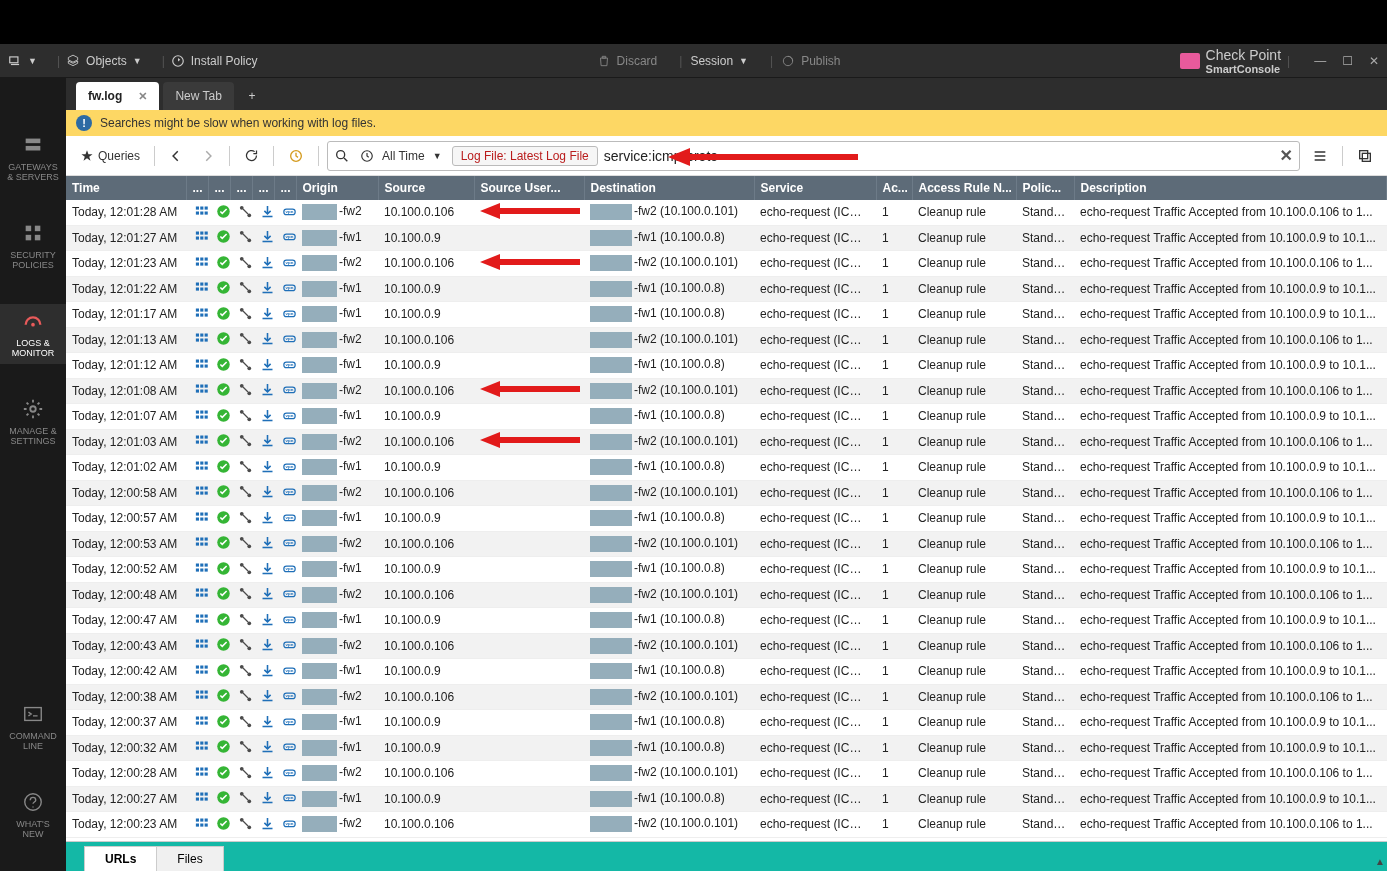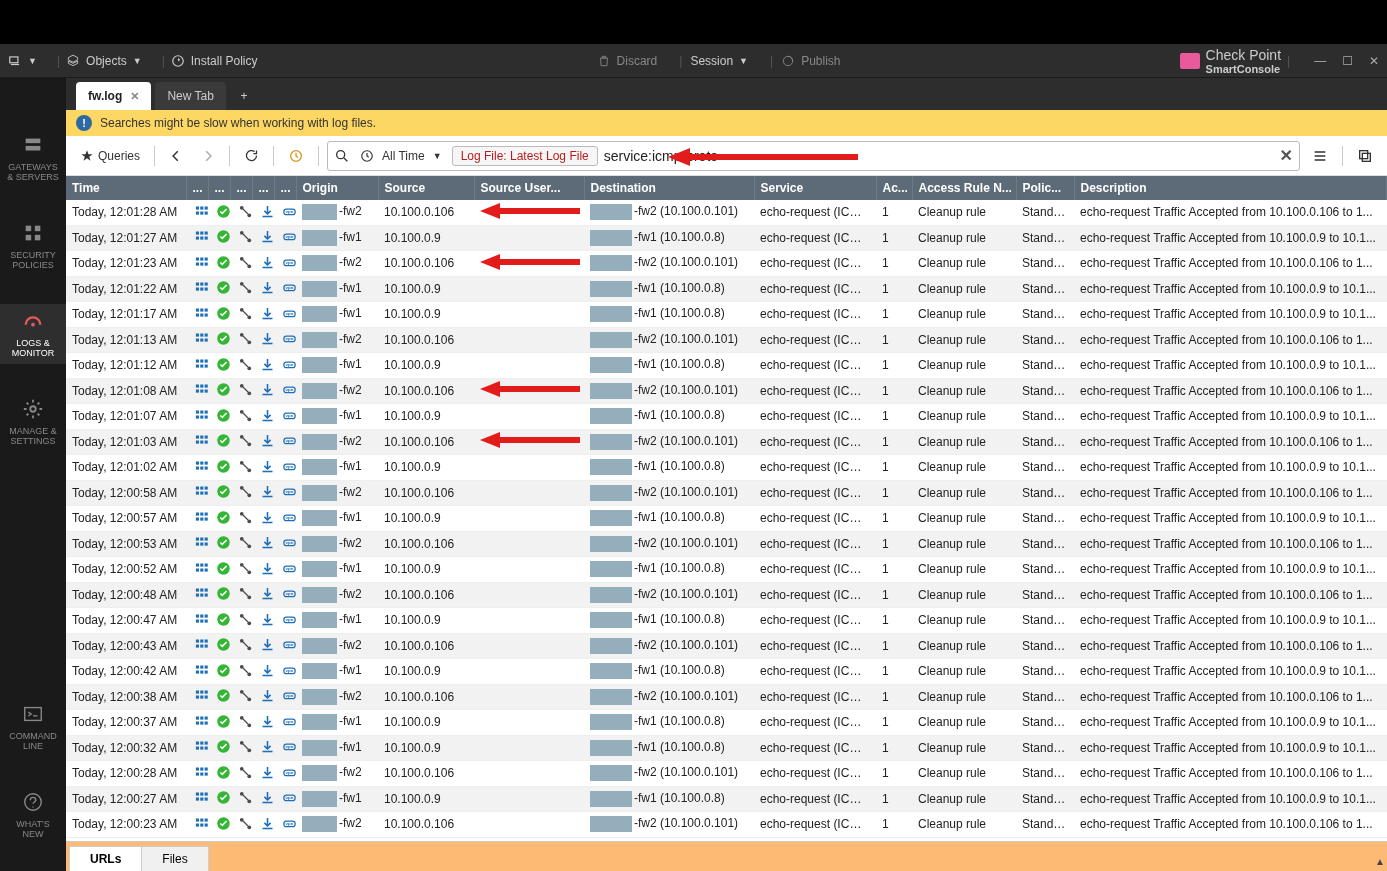--- a/index.html
+++ b/index.html
@@ -18,21 +18,21 @@
 svg.ic.g{fill:#888}
 .body{flex:1;display:flex;min-height:0}
 .sidebar{width:66px;background:#1a1a1a;display:flex;flex-direction:column;align-items:center;padding-top:50px;color:#888;font-size:9px;text-align:center;gap:28px}
 .sb-item{display:flex;flex-direction:column;align-items:center;gap:6px;cursor:pointer;width:100%;padding:6px 0}
 .sb-item.active{background:#2e2e2e;color:#fff}
 .sb-item svg{width:22px;height:22px;fill:#888}
 .sb-item.active svg{fill:#e85a5a}
 .sb-spacer{flex:1}
 .main{flex:1;display:flex;flex-direction:column;background:#fff;min-width:0}
 .tabbar{height:32px;background:#2d2d2d;display:flex;align-items:flex-end;padding-left:10px}
-.tab{height:28px;padding:0 12px;display:flex;align-items:center;gap:8px;font-size:12px;color:#ccc;background:#3a3a3a;border-radius:4px 4px 0 0;margin-right:4px;cursor:pointer}
+.tab{height:28px;padding:0 12px;display:flex;align-items:center;gap:16px;font-size:12px;color:#ccc;background:#3a3a3a;border-radius:4px 4px 0 0;margin-right:4px;cursor:pointer}
 .tab.active{background:#fff;color:#222;font-weight:bold}
 .tab .x{font-size:11px;color:#888;cursor:pointer}
 .tab.add{width:28px;justify-content:center;background:transparent;color:#ccc}
 .warnbar{height:26px;background:#fdd764;display:flex;align-items:center;padding:0 10px;font-size:12px;color:#333;gap:8px}
 .warnbar .wic{width:16px;height:16px;border-radius:50%;background:#2d6aa3;color:#fff;display:flex;align-items:center;justify-content:center;font-size:11px;font-weight:bold}
 .querybar{height:40px;display:flex;align-items:center;padding:0 8px;gap:6px;border-bottom:1px solid #ddd}
 .qbtn{display:flex;align-items:center;gap:4px;padding:4px 6px;font-size:12px;color:#333;cursor:pointer;border-radius:3px}
 .vsep{width:1px;height:20px;background:#ccc;margin:0 2px}
 .searchbox{flex:1;height:30px;border:1px solid #bbb;border-radius:3px;display:flex;align-items:center;padding:0 6px;gap:6px;position:relative}
 .chip{padding:2px 8px;border:1px solid #bbb;border-radius:3px;font-size:12px;color:#b91c1c;background:#f6f6f6}
@@ -59,21 +59,21 @@
 .col-desc{width:auto}
 .mask{display:inline-block;width:35px;height:16px;background:#95aebb;vertical-align:middle;margin-right:2px}
 .mask.w{width:42px}
 .cellicn{display:inline-flex;align-items:center;justify-content:center;width:18px;height:16px}
 .cellicn svg{width:15px;height:15px}
 .i-grid{fill:#1f6fb8}
 .i-ok{fill:#35b535}
 .i-con{fill:#4a4a4a}
 .i-dl{fill:#1f6fb8}
 .row-arrow{position:absolute;pointer-events:none;z-index:3}
-.bottom-tabs{height:30px;border-top:1px solid #ccc;display:flex;align-items:flex-end;padding-left:3px;background:#fdba74}
+.bottom-tabs{height:30px;border-top:1px solid #ccc;display:flex;align-items:flex-end;padding-left:18px;background:#14b8a6}
 .btab{padding:5px 20px;border:1px solid #ccc;border-bottom:none;font-size:12px;background:#f0f0f0;cursor:pointer;margin-right:-1px}
 .btab.active{background:#fff;font-weight:bold}
 .scroll-ind{position:absolute;right:2px;bottom:4px;font-size:10px;color:#444}
 </style>
 </head>
 <body>
 
 <div class="app">
 <div class="titlebar"></div>
 

